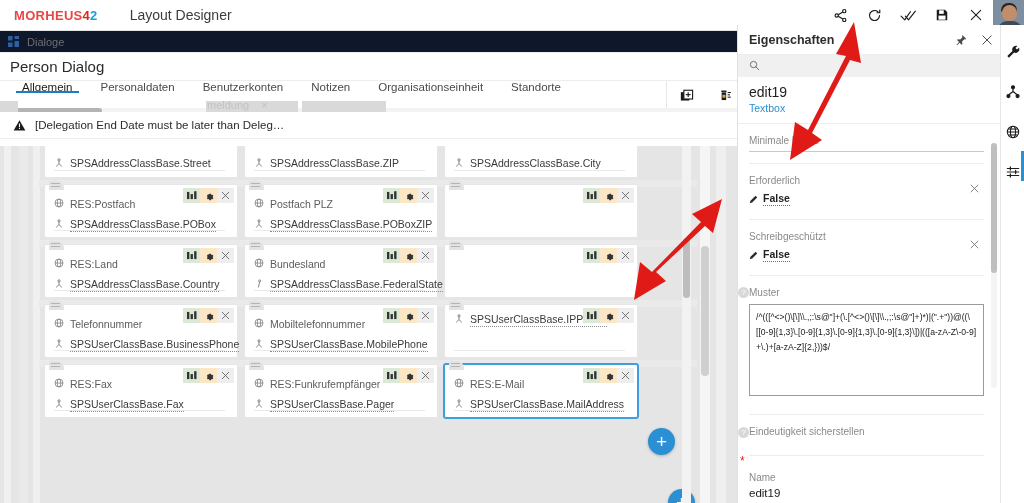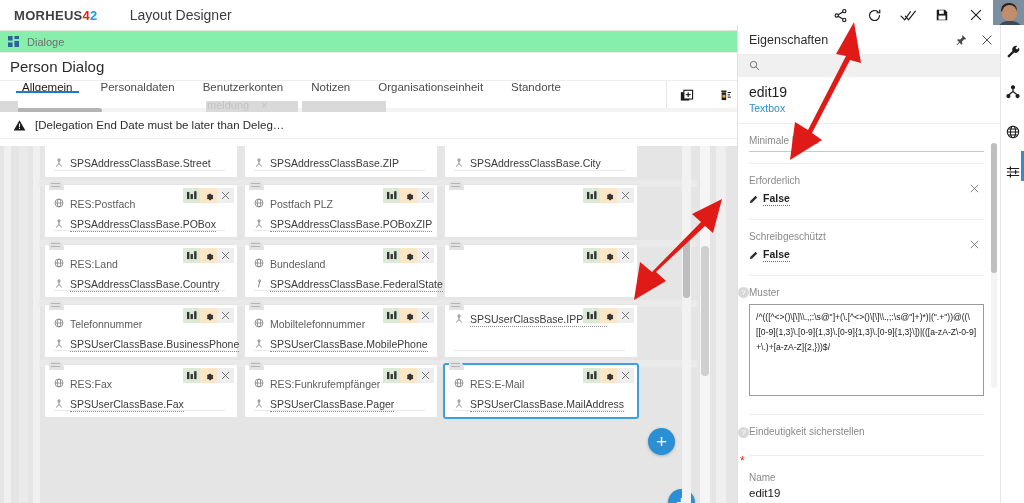--- a/index.html
+++ b/index.html
@@ -11,21 +11,21 @@
   }
   #app { position: relative; width: 1024px; height: 503px; }
 
   
   .topbar {
     position: absolute; left: 0; top: 0; width: 1024px; height: 31px;
     background: #ffffff; border-bottom: 1px solid #e3e3e3;
     display: flex; align-items: center;
   }
   .logo { margin-left: 14px; font-size: 13px; font-weight: bold; letter-spacing: .3px; }
-  .logo .d { color: #404040; }
+  .logo .d { color: #ef4444; }
   .logo .r { color: #e2231a; }
   .logo .b { color: #1b9dd9; }
   .app-title { margin-left: 32px; font-size: 14px; color: #3c3c3c; }
   .top-actions { margin-left: auto; display: flex; align-items: center; height: 31px; }
   .top-actions .ticon {
     width: 34px; height: 31px; display: flex; align-items: center; justify-content: center;
     cursor: pointer; color: #1c1c1c;
   }
   .avatar {
     width: 31px; height: 31px; overflow: hidden; position: relative;
@@ -40,21 +40,21 @@
     background: #2e2318; left: 8px; top: 3px;
   }
   .avatar .body {
     position: absolute; width: 26px; height: 12px; border-radius: 11px 11px 0 0;
     background: #3d4a57; left: 4px; top: 21px;
   }
 
   
   .breadcrumb {
     position: absolute; left: 0; top: 31px; width: 737px; height: 22px;
-    display: flex; align-items: center; border-bottom: 1px solid #ededed; background: #86efac;
+    display: flex; align-items: center; border-bottom: 1px solid #ededed; background: #0f172a;
   }
   .bc-icon { margin-left: 8px; display: flex; }
   .bc-label { margin-left: 8px; font-size: 11px; color: #6f6f6f; }
 
   
   .page-title {
     position: absolute; left: 0; top: 53px; width: 737px; height: 28px;
     display: flex; align-items: center; border-bottom: 1px solid #ededed; background: #fff;
   }
   .page-title span { margin-left: 10px; font-size: 15px; color: #2b2b2b; }
@@ -179,21 +179,21 @@
   }
   .vscroll-outer .thumb { position: absolute; left: 1px; top: 100px; width: 8px; height: 130px; background: #cfcfcf; border-radius: 4px; }
   .edge-strip { position: absolute; left: 716px; top: 146px; width: 10px; height: 357px; background: #efefef; }
 
   
   .props {
     position: absolute; left: 737px; top: 25px; width: 263px; height: 478px;
     background: #ffffff; border-left: 1px solid #e0e0e0;
   }
   .props-head {
-    height: 30px; display: flex; align-items: center; border-bottom: 1px solid #ededed;
+    height: 30px; display: flex; align-items: center; border-bottom: 1px solid #ededed; font-weight: bold;
   }
   .props-head .t { margin-left: 11px; font-size: 12.5px; color: #2d2d2d; }
   .props-head .actions { margin-left: auto; display: flex; align-items: center; }
   .props-head .actions .pa {
     width: 26px; height: 30px; display: flex; align-items: center; justify-content: center; cursor: pointer;
   }
   .props-search {
     height: 22px; background: #f0f0f0; display: flex; align-items: center; padding-left: 11px;
   }
   .props-obj { padding: 7px 0 9px 11px; border-bottom: 1px solid #ededed; }

